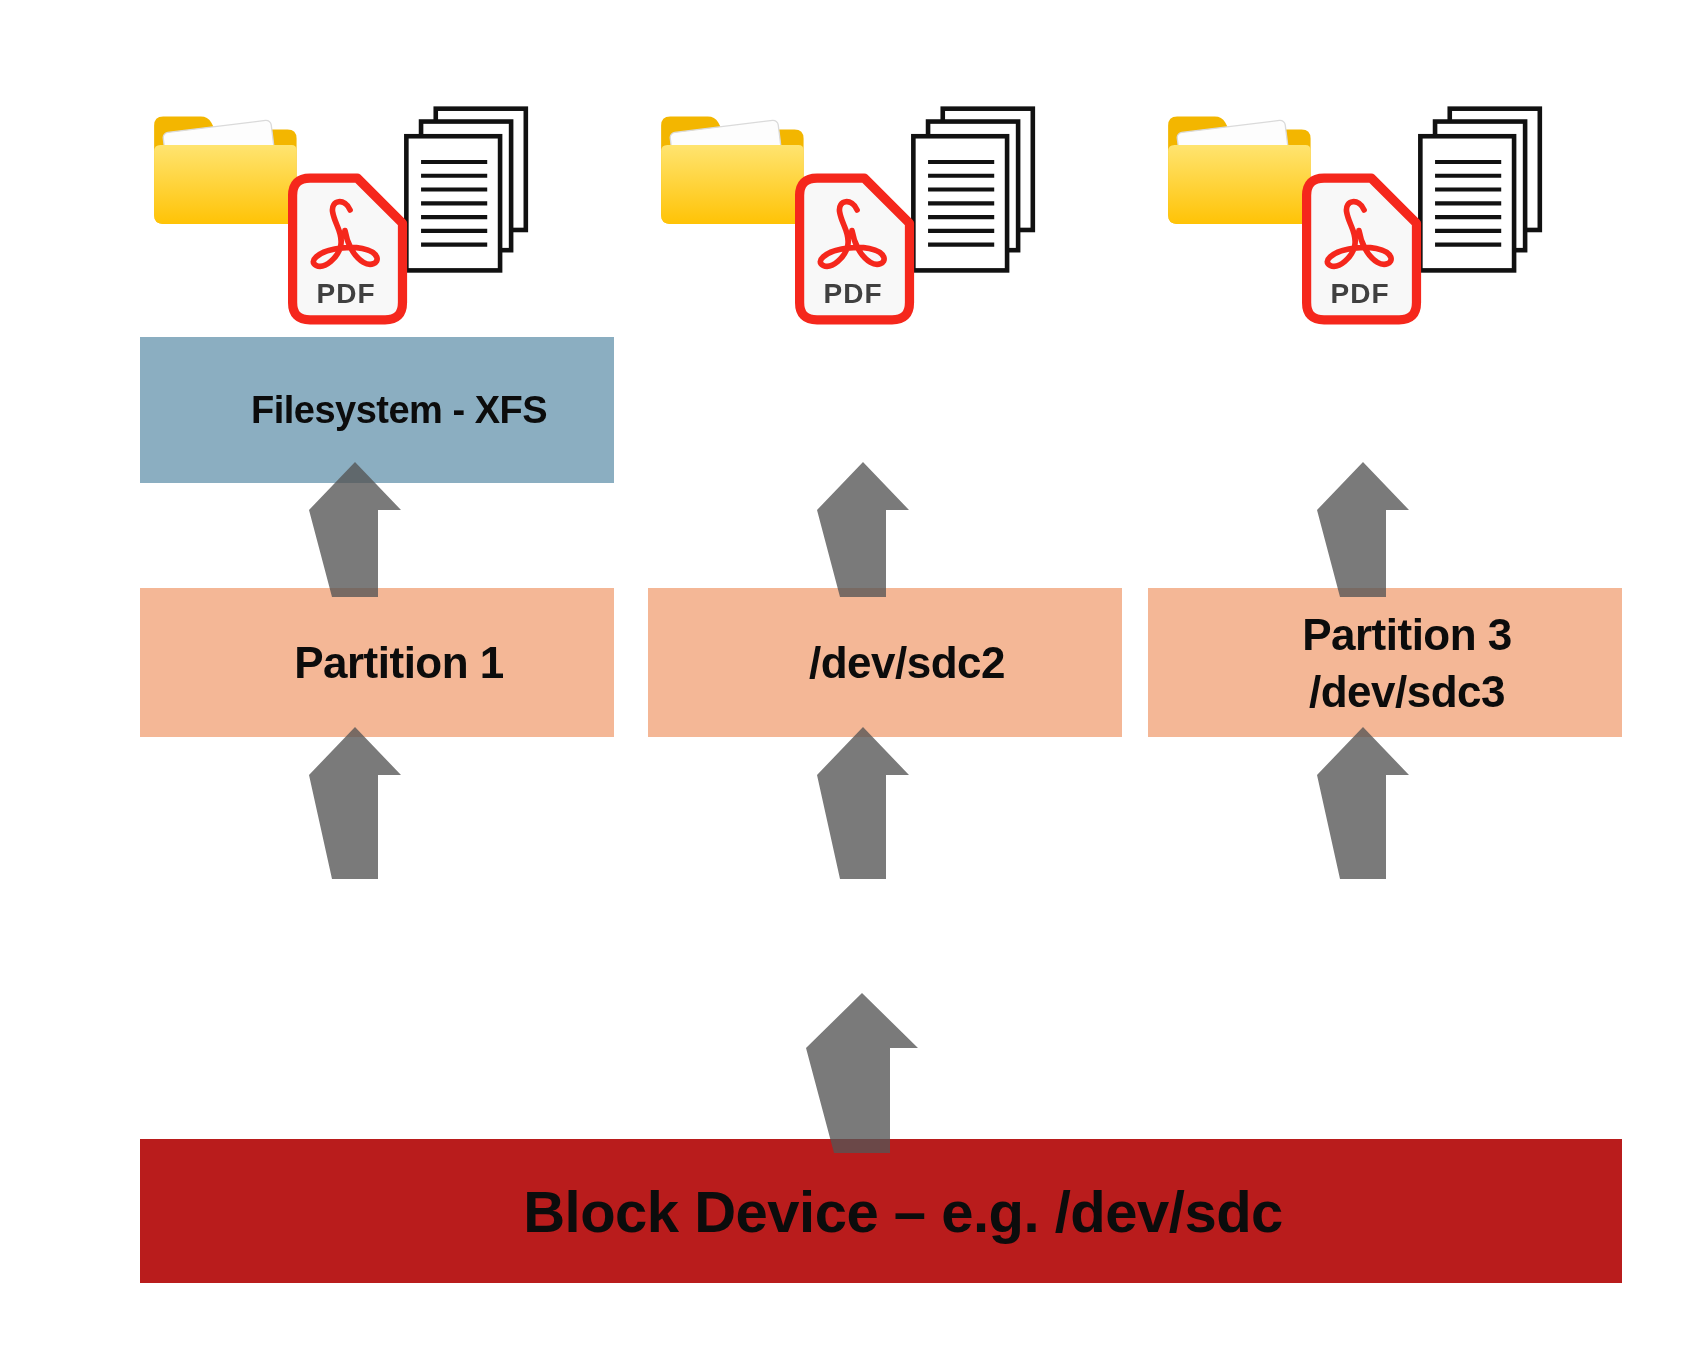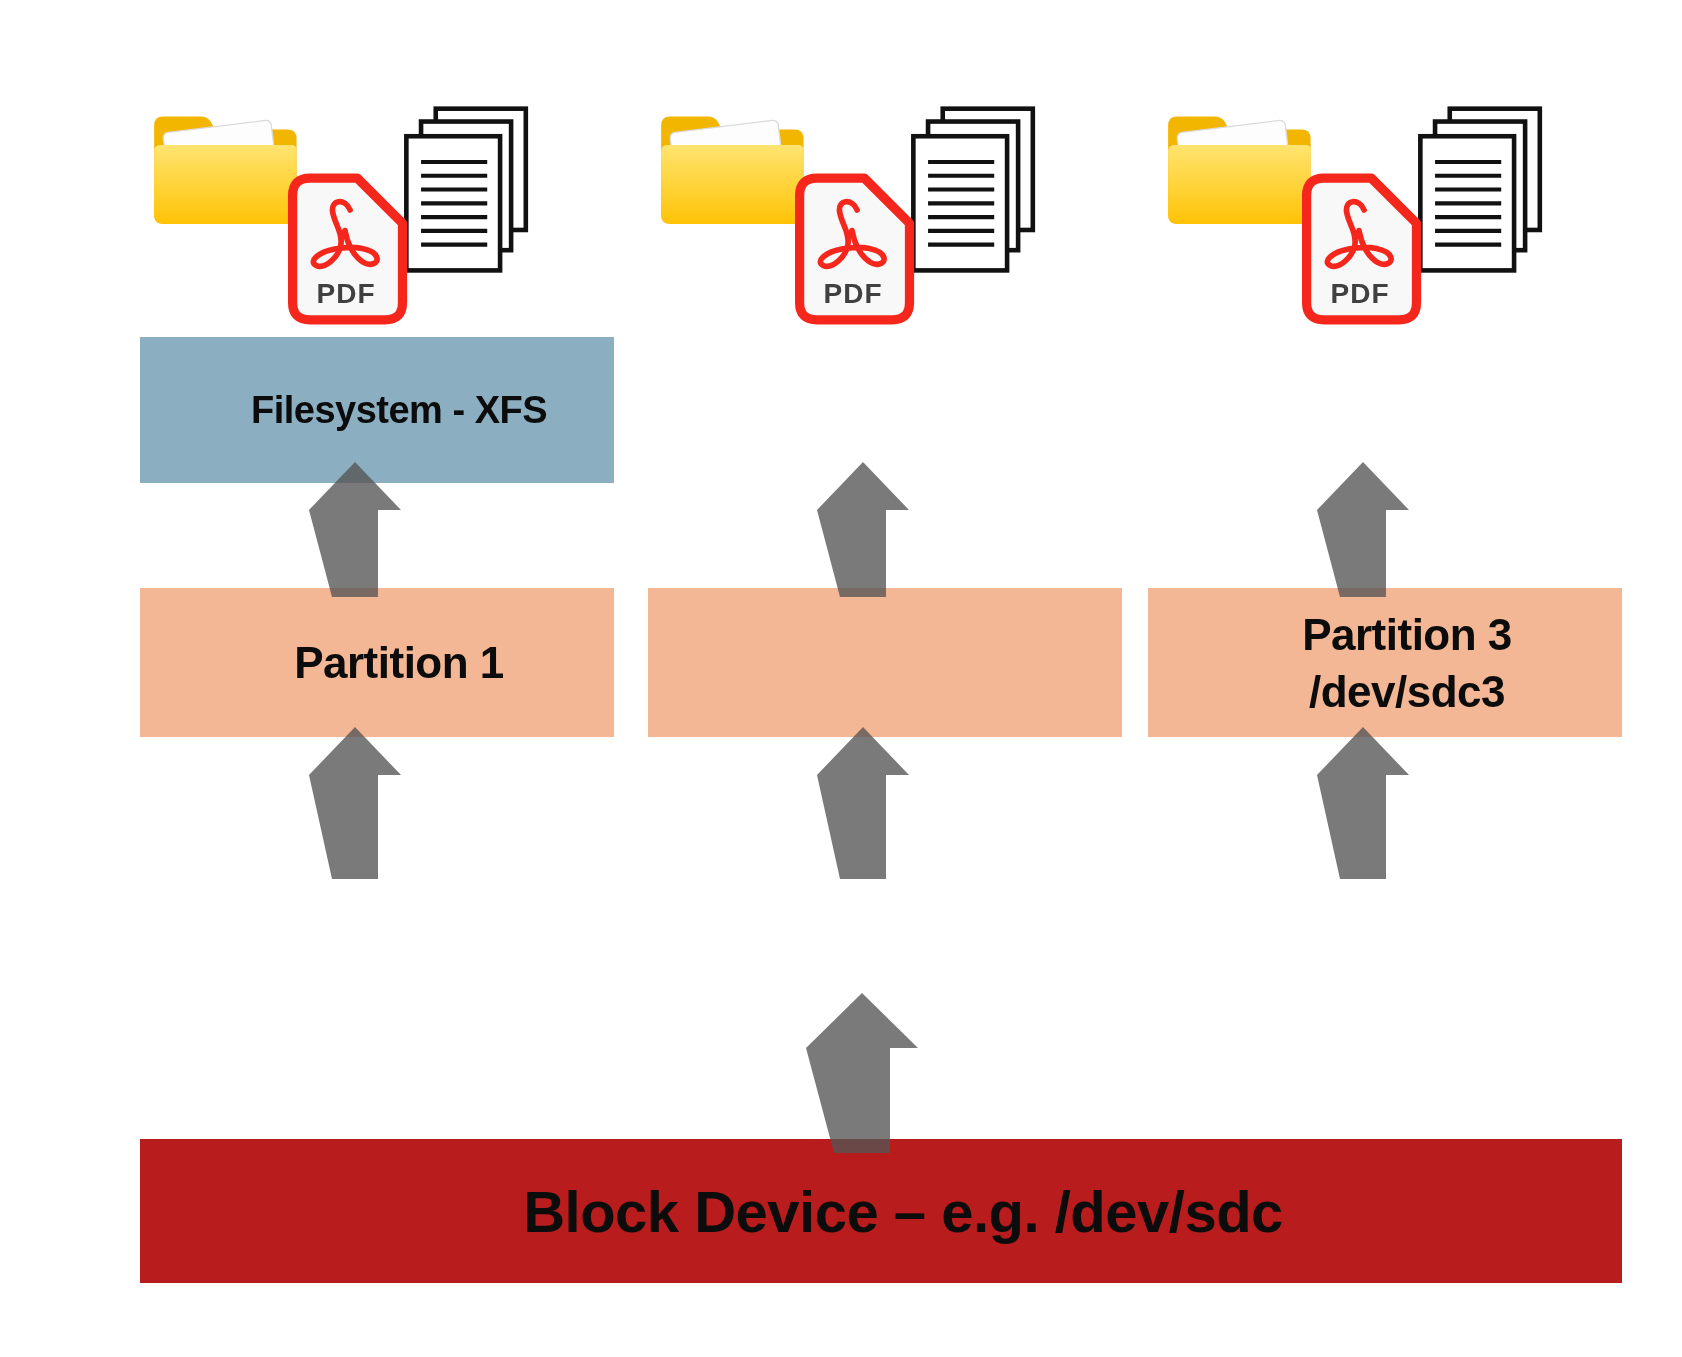--- a/index.html
+++ b/index.html
@@ -135,20 +135,21 @@
   </div>
 
   <div class="box fs-box" style="left:140px;top:337px">
     <span>Filesystem - XFS</span>
   </div>
 
   <div class="box part-box" style="left:140px;top:588px">
     <span>Partition 1</span>
   </div>
   <div class="box part-box" style="left:648px;top:588px">
+    <span>/dev/sdc2</span>
   </div>
   <div class="box part-box" style="left:1148px;top:588px">
     <span>Partition 3</span>
     <span>/dev/sdc3</span>
   </div>
 
 
   <div class="box bd-box">
     <span>Block Device – e.g. /dev/sdc</span>
   </div>

